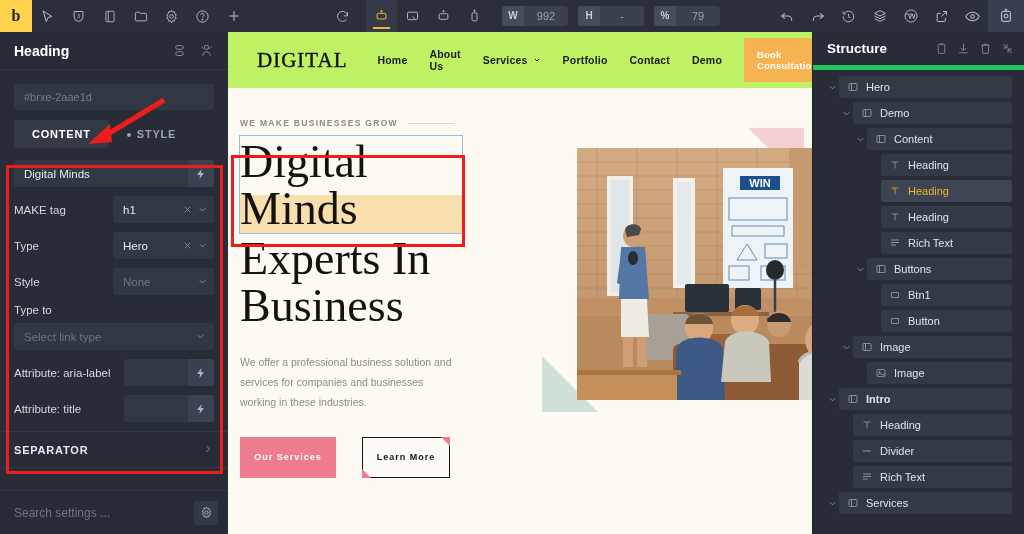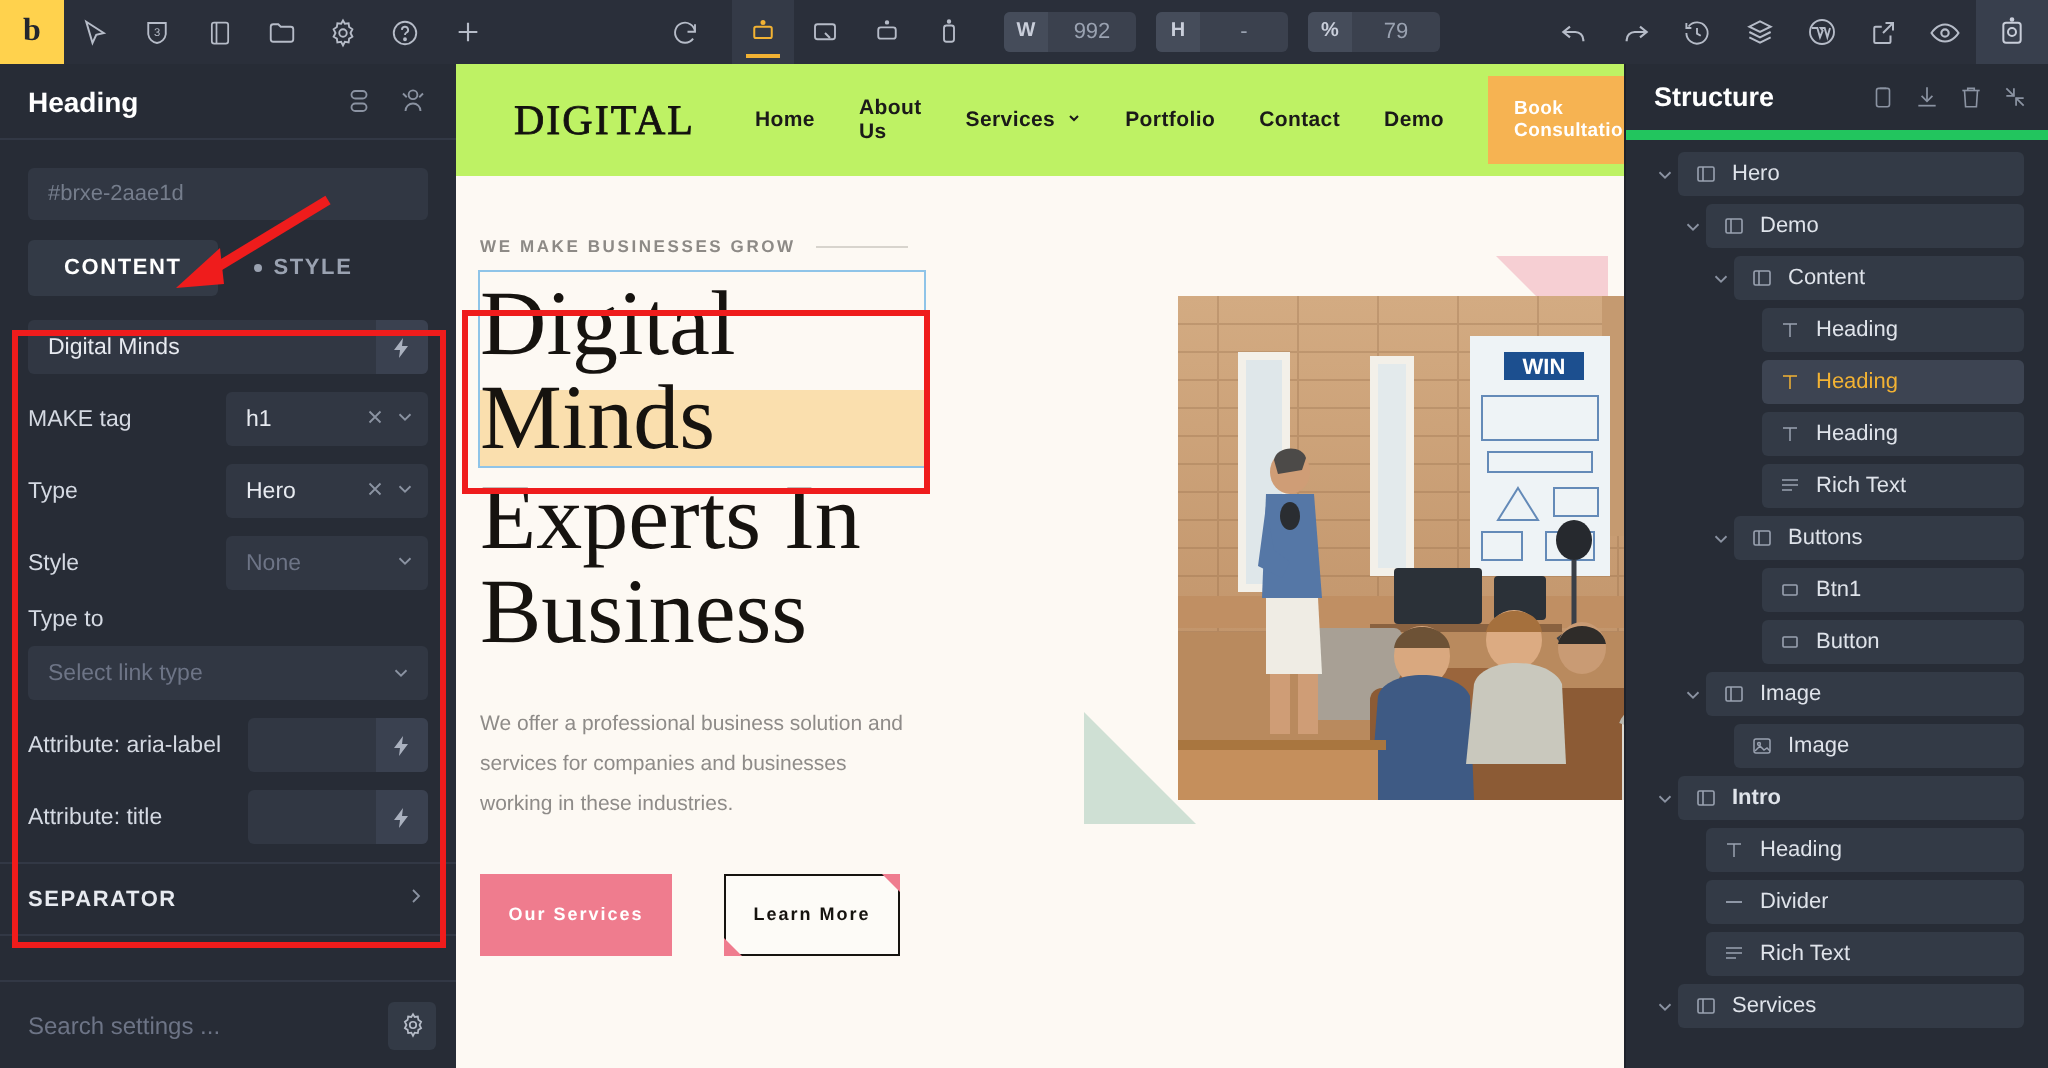--- a/index.html
+++ b/index.html
@@ -208,21 +208,21 @@
   .hero-right { position: relative; margin-left: 36px; width: 290px; height: 300px; }
   .deco-pink {
     position: absolute; top: 10px; right: 8px; width: 0; height: 0;
     border-left: 56px solid transparent; border-top: 56px solid #f6cfd3;
   }
   .deco-mint {
     position: absolute; bottom: 6px; left: 0px; width: 0; height: 0;
     border-right: 56px solid transparent; border-bottom: 56px solid #cfe0d4;
   }
   .hero-photo {
-    position: absolute; left: 47px; top: 30px; width: 258px; height: 252px;
+    position: absolute; left: 35px; top: 30px; width: 258px; height: 252px;
     overflow: hidden; background: #c89a6d;
   }
   .hero-photo svg { display: block; width: 100%; height: 100%; }
 
   
   .struct {
     width: 212px; flex: 0 0 212px; background: #272c36; display: flex; flex-direction: column;
     border-left: 1px solid #1e222b;
   }
   .st-header {

